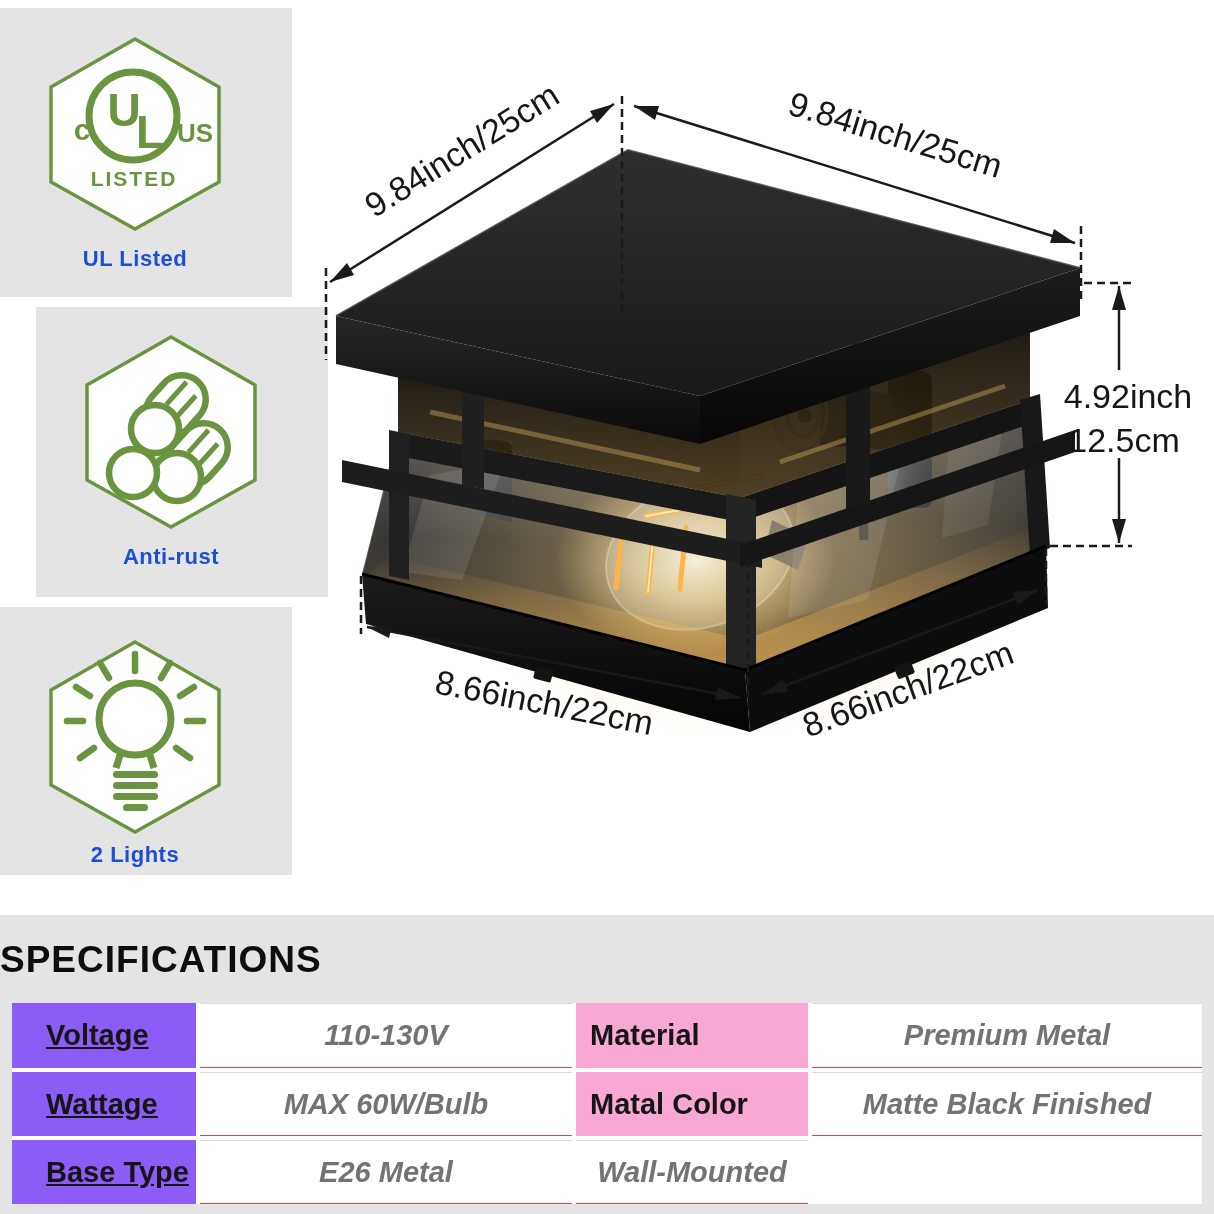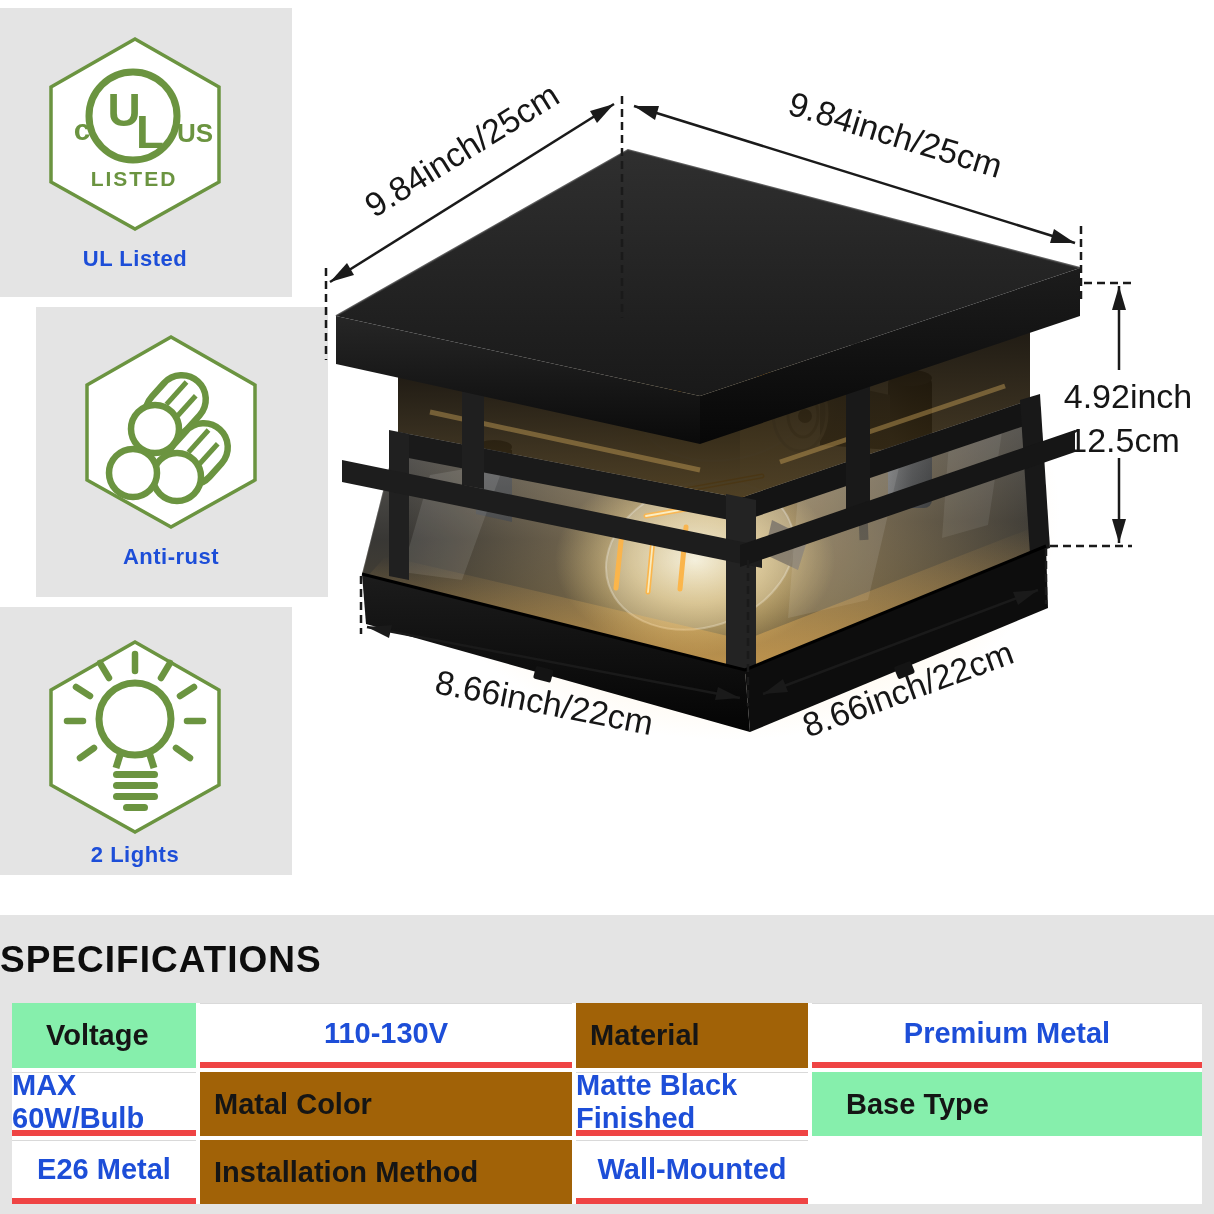--- a/index.html
+++ b/index.html
@@ -13,24 +13,24 @@
   .dim{font-family:"Liberation Sans",sans-serif;font-size:34px;fill:#161616;}
   .hex{fill:#ffffff;stroke:#6b9440;stroke-width:3.5;}
   .gtxt{fill:#6b9440;font-family:"Liberation Sans",sans-serif;font-weight:bold;}
   #spec-section{position:absolute;left:0;top:915px;width:1214px;height:299px;background:#e4e4e4;}
   #spec-title{position:absolute;top:24px;left:0;width:100%;
         font-size:37px;font-weight:bold;color:#0d0d0d;letter-spacing:1px;}
   #spec-table{position:absolute;left:12px;top:88px;width:1190px;
         display:grid;grid-template-columns:184px 372px 232px 390px;
         grid-template-rows:65px 64px 64px;gap:4px;background:#ffffff;}
   .cell{display:flex;align-items:center;font-size:29px;font-weight:bold;}
-  .cell.lbl{background:#86efac;color:#151515;padding-left:34px;}
-  .cell.lbl2{background:#a16207;color:#151515;padding-left:14px;}
-  .cell.val{background:#ffffff;color:#1d4ed8;justify-content:center;
-        border-top:1px solid #d9d9d9;border-bottom:6px solid #ef4444;}
+  .cell.lbl{background:#8b5cf6;color:#151515;padding-left:34px;text-decoration:underline;}
+  .cell.lbl2{background:#f9a8d4;color:#151515;padding-left:14px;}
+  .cell.val{background:#ffffff;color:#737373;justify-content:center;
+        border-top:1px solid #d9d9d9;border-bottom:1px solid #ef4444;font-style:italic;}
 </style>
 </head>
 <body>
 
 <div id="page">
 
   <div class="badge-box" style="top:8px;height:289px;">
     <svg class="badge-svg" width="292" height="240" viewBox="0 0 292 240">
       <polygon class="hex" points="135,31 219,79 219,174 135,221 51,174 51,79"></polygon>
       <circle cx="133" cy="108" r="44" fill="none" stroke="#6b9440" stroke-width="7"></circle>
@@ -272,24 +272,24 @@
   </svg>
 
   <div id="spec-section">
     <div id="spec-title">SPECIFICATIONS</div>
     <div id="spec-table">
       <div class="cell lbl">Voltage</div>
       <div class="cell val">110-130V</div>
       <div class="cell lbl2">Material</div>
       <div class="cell val">Premium Metal</div>
 
+      <div class="cell lbl">Wattage</div>
       <div class="cell val">MAX 60W/Bulb</div>
       <div class="cell lbl2">Matal Color</div>
       <div class="cell val">Matte Black Finished</div>
 
       <div class="cell lbl">Base Type</div>
       <div class="cell val">E26 Metal</div>
-      <div class="cell lbl2">Installation Method</div>
       <div class="cell val">Wall-Mounted</div>
     </div>
   </div>
 
 </div>
 
 </body></html>

